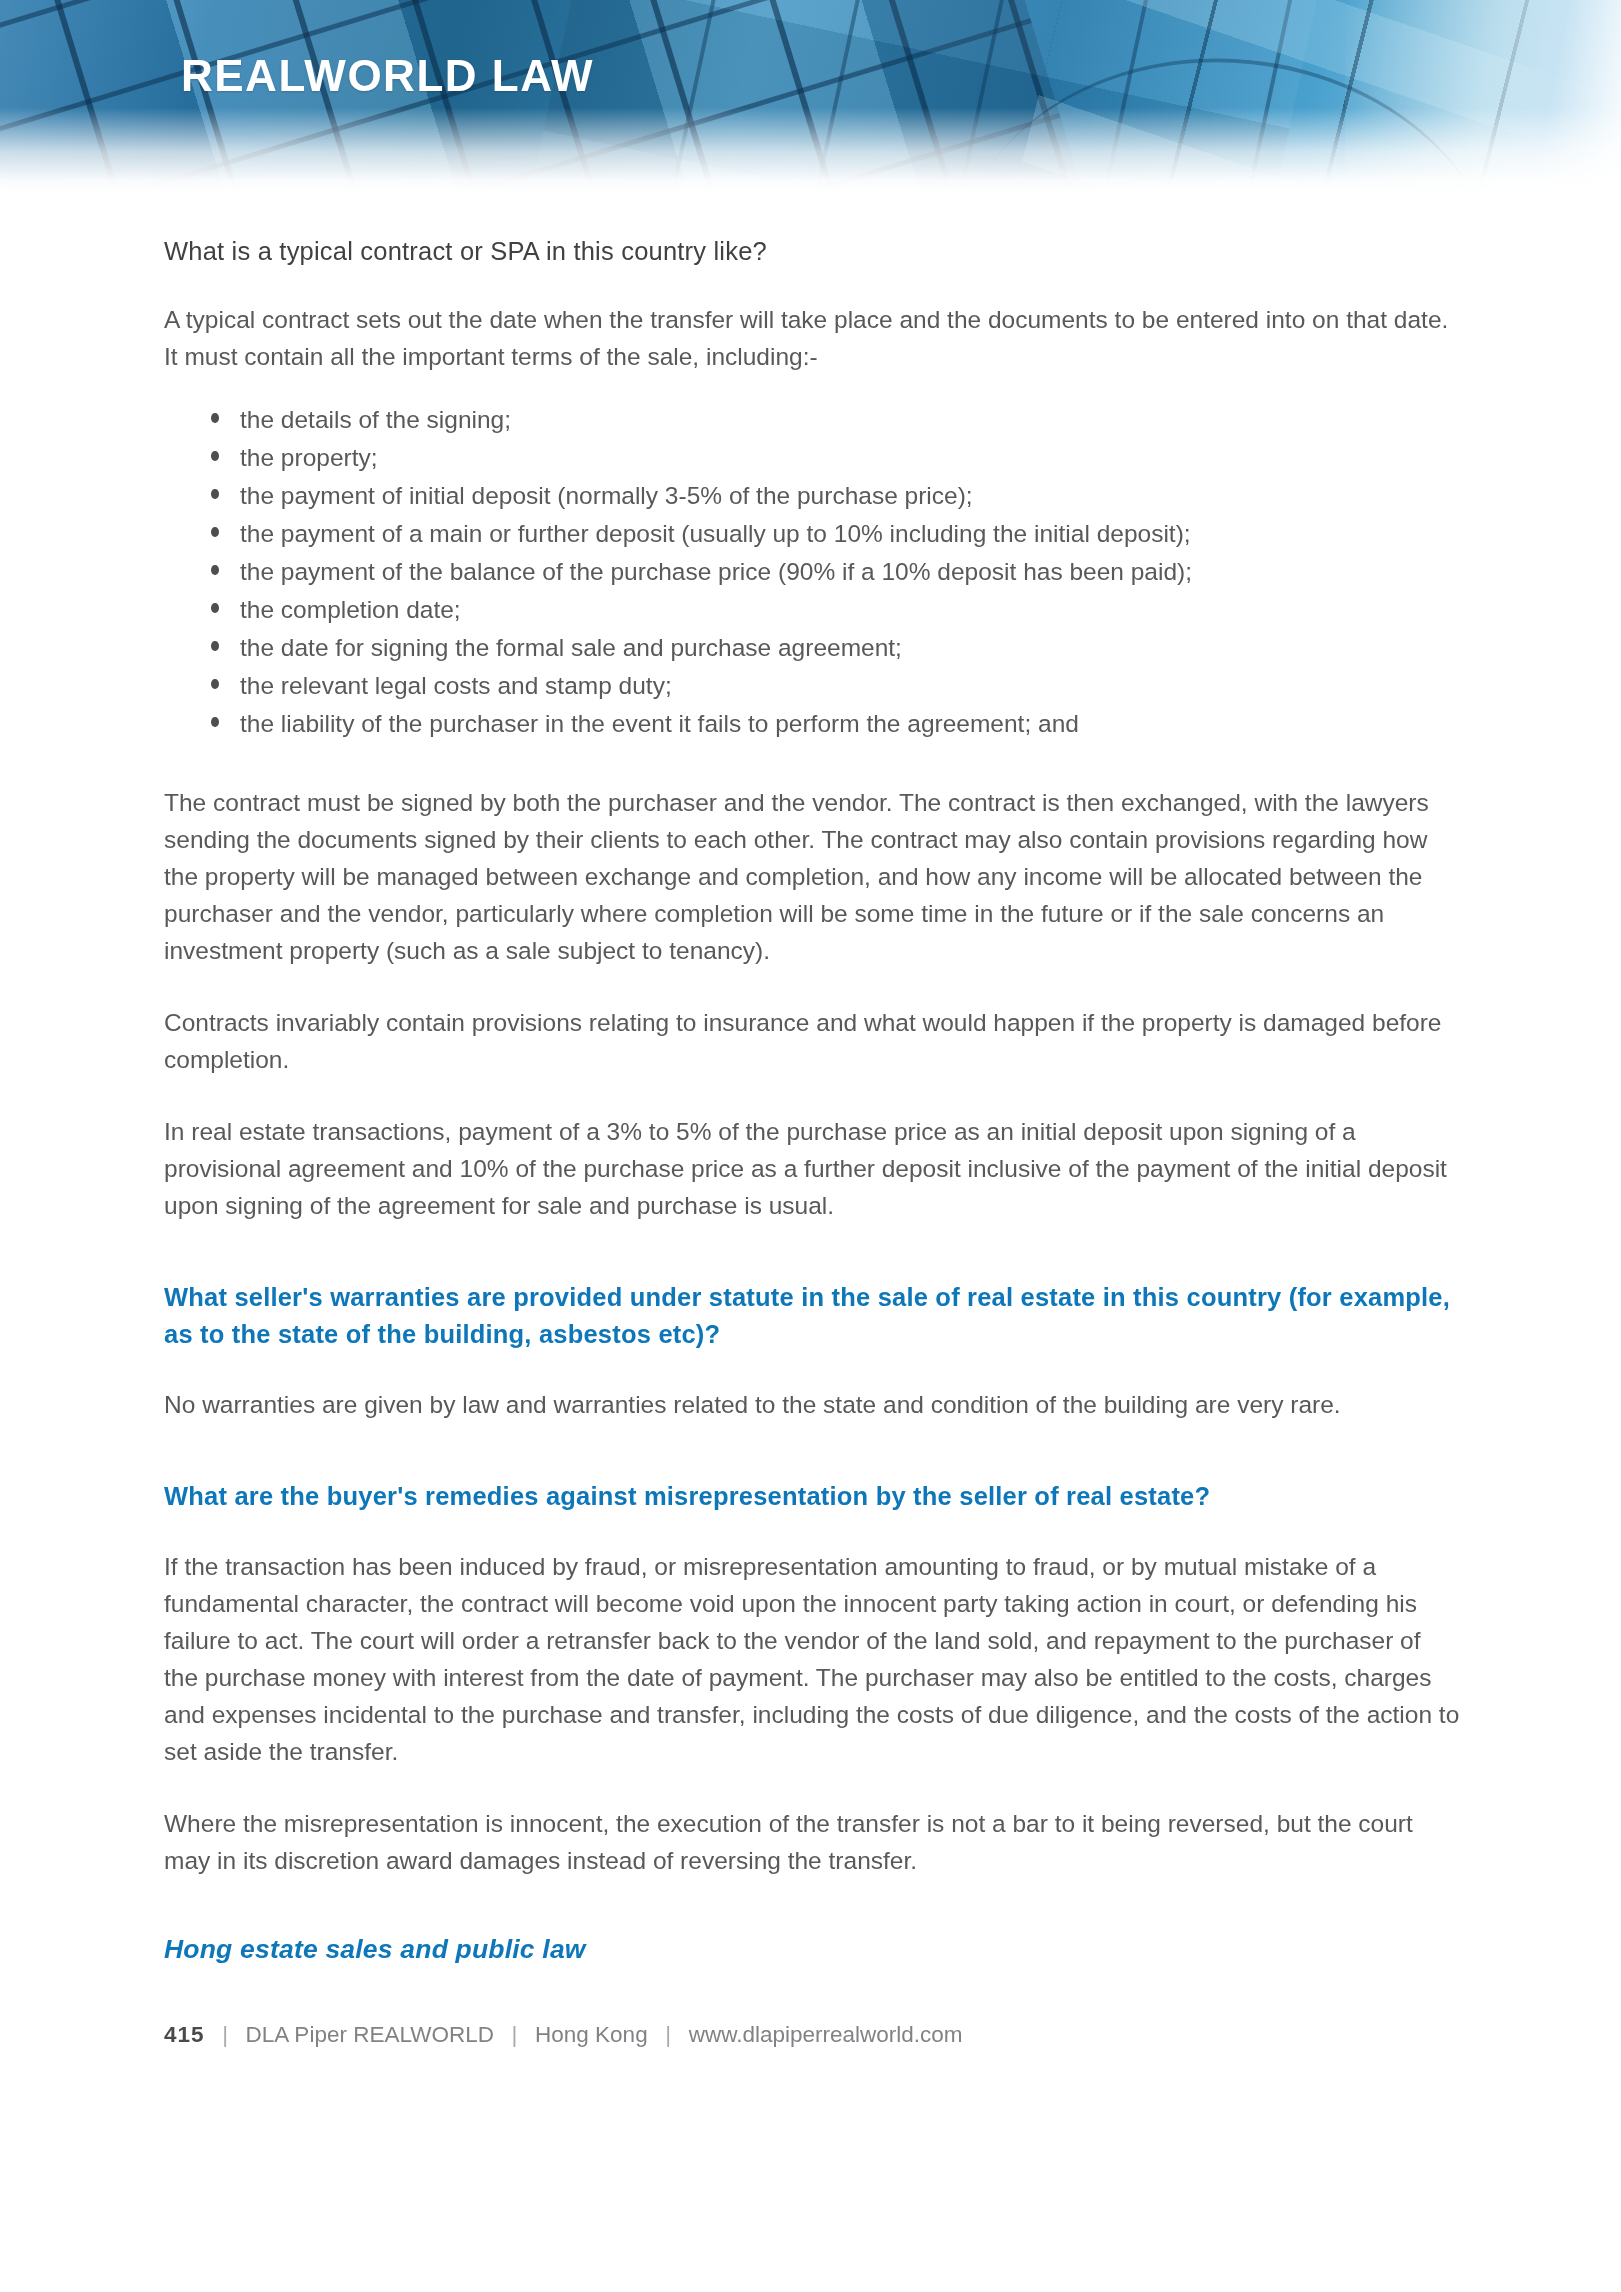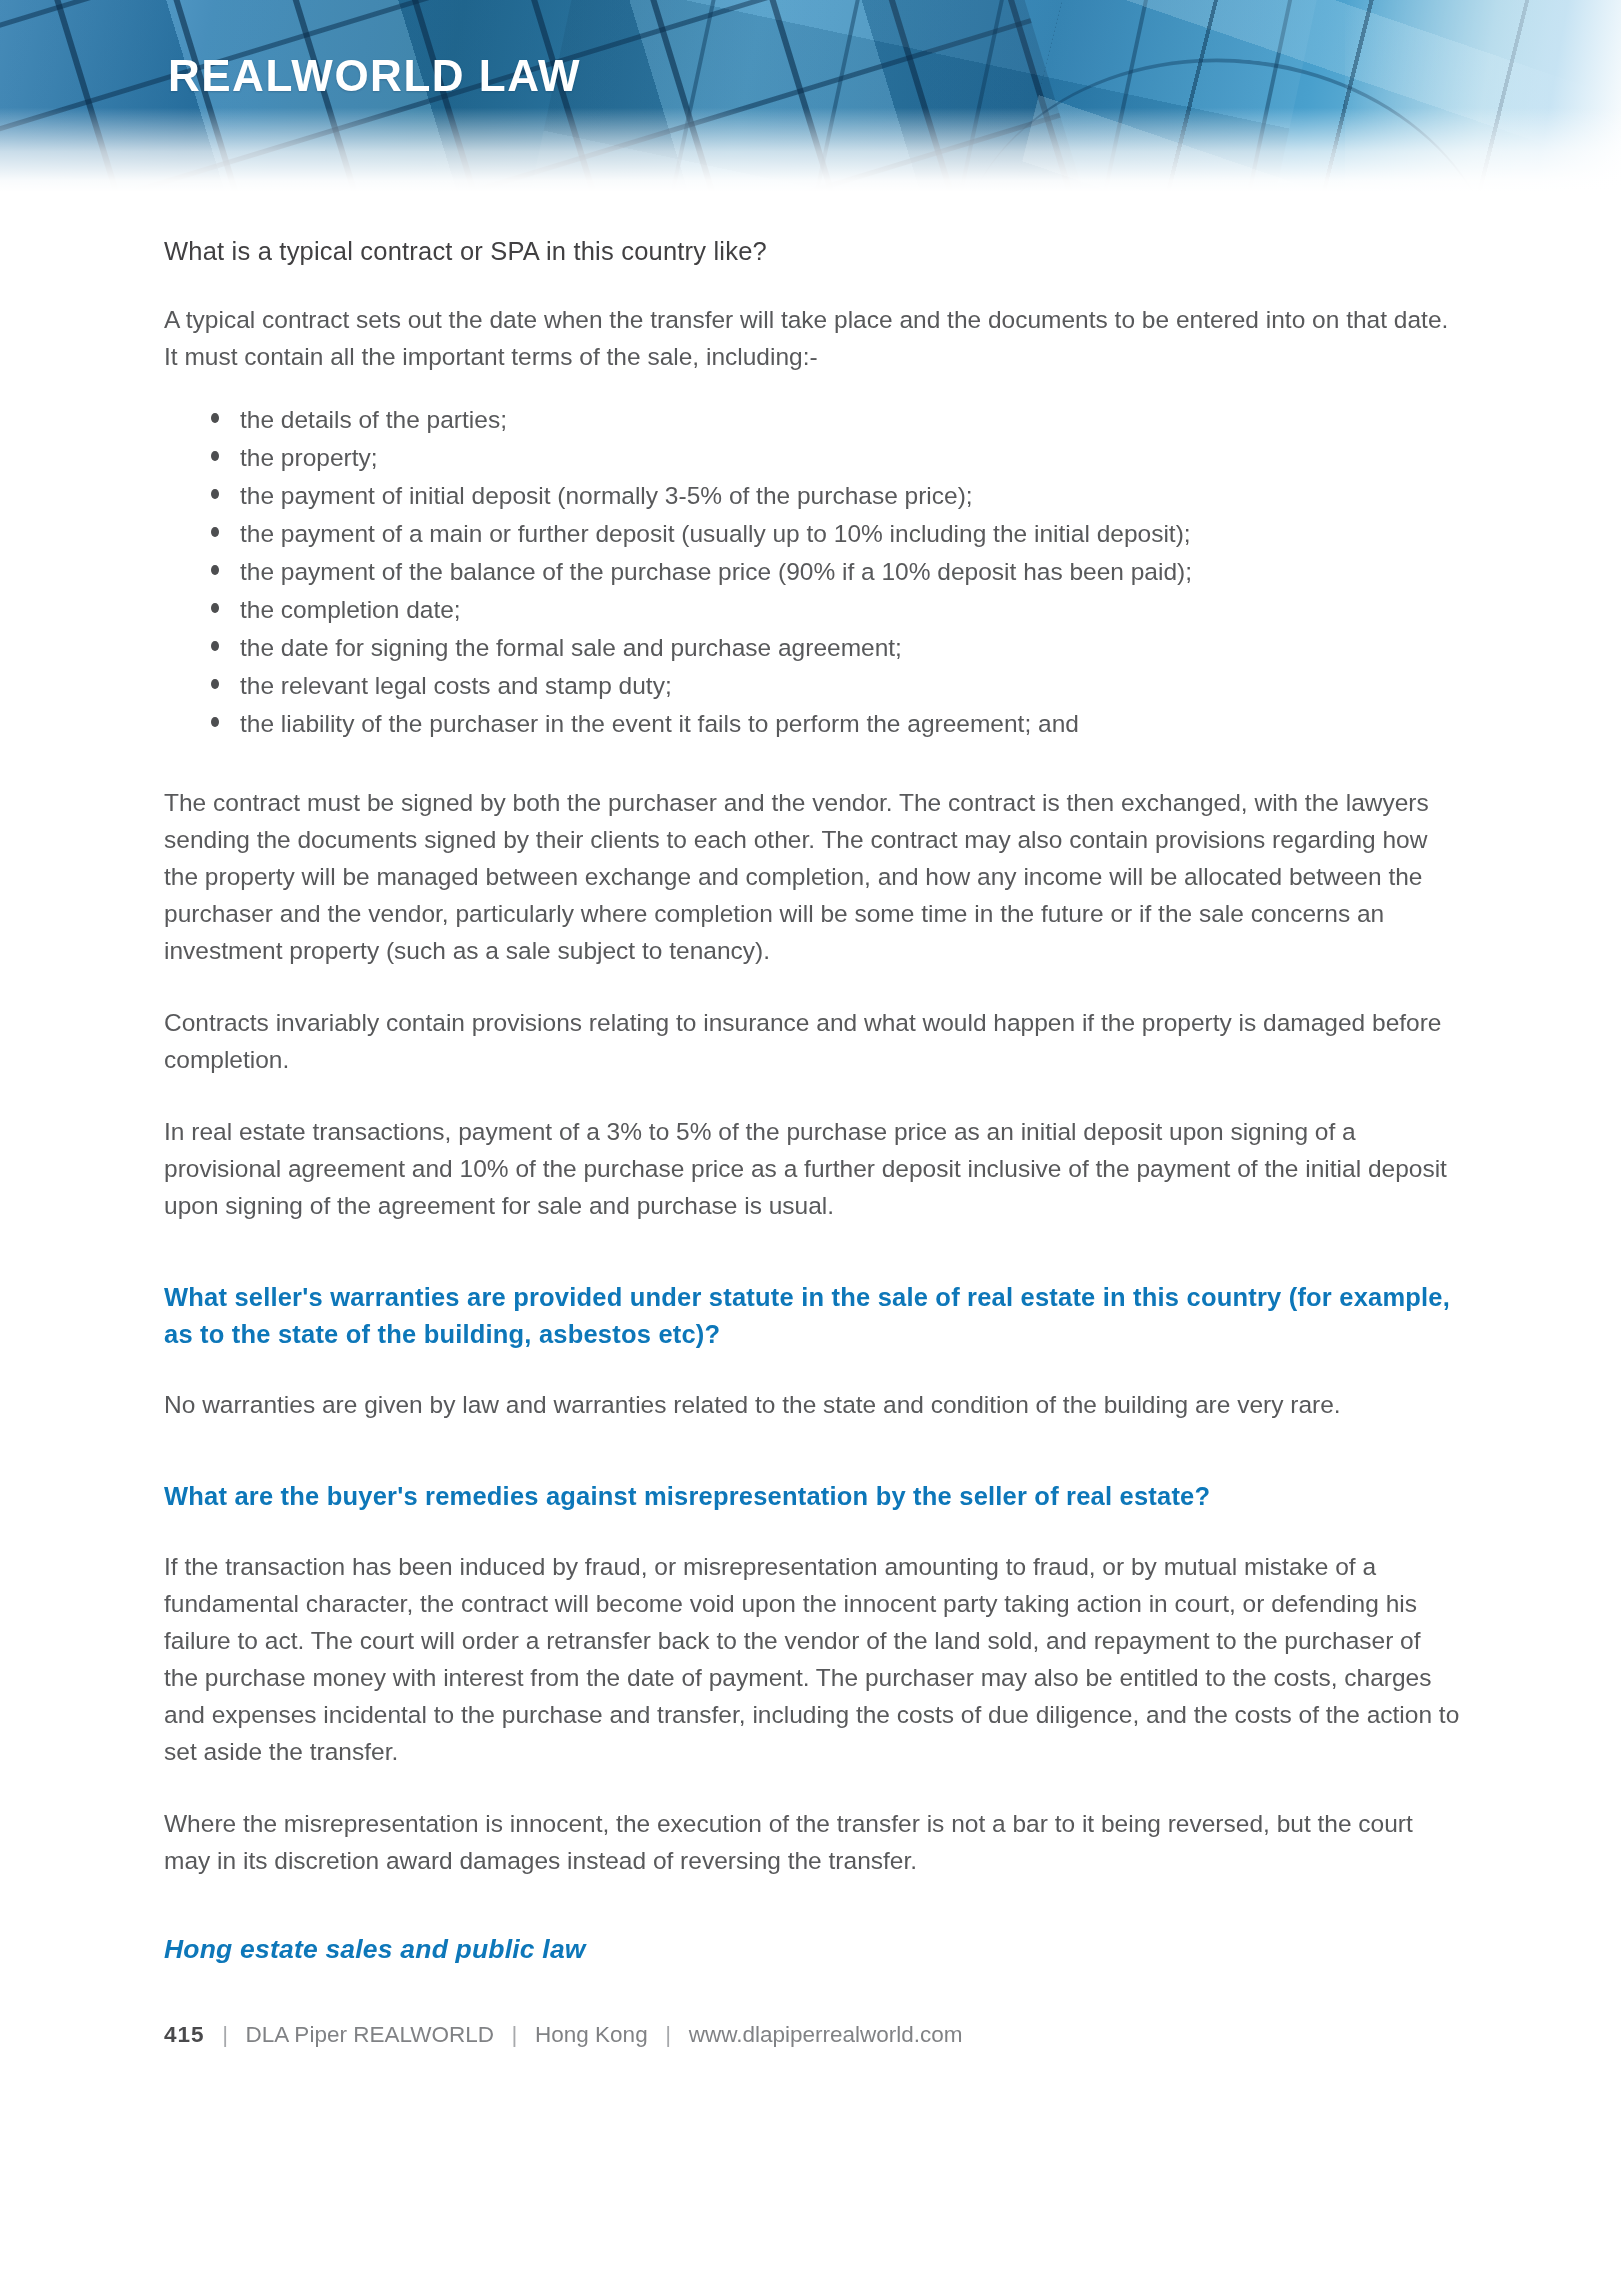--- a/index.html
+++ b/index.html
@@ -47,21 +47,21 @@
     position:absolute; right:0; top:0; width:17%; height:100%;
     background:linear-gradient(100deg, rgba(255,255,255,0) 0%,
       rgba(255,255,255,.45) 50%, rgba(205,230,245,.85) 72%, rgba(255,255,255,.95) 100%);
   }
   .banner .fade {
     position:absolute; inset:0;
     background:linear-gradient(to bottom, rgba(255,255,255,0) 56%,
       rgba(255,255,255,.72) 79%, rgba(255,255,255,.97) 94%, #ffffff 100%);
   }
   .banner-title {
-    position:absolute; left:168px; top:51px; z-index:5;
+    position:absolute; left:181px; top:51px; z-index:5;
     color:#ffffff; font-size:44px; font-weight:bold; letter-spacing:1.5px;
     text-shadow:0 1px 2px rgba(10,40,70,.25);
   }
 
   
   .content { width:1297px; margin:0 0 0 164px; }
   .h-dark {
     margin-top:45px; font-size:25.5px; font-weight:normal; color:#414042;
     letter-spacing:0.2px;
   }
@@ -108,21 +108,21 @@
     <div class="fade"></div>
     <h1 class="banner-title">REALWORLD LAW</h1>
   </header>
 
   <main class="content">
 
     <h2 class="h-dark">What is a typical contract or SPA in this country like?</h2>
     <p class="tight">A typical contract sets out the date when the transfer will take place and the documents to be entered into on that date. It must contain all the important terms of the sale, including:-</p>
 
     <ul class="terms">
-      <li>the details of the parties;</li>
+      <li>the details of the signing;</li>
       <li>the property;</li>
       <li>the payment of initial deposit (normally 3-5% of the purchase price);</li>
       <li>the payment of a main or further deposit (usually up to 10% including the initial deposit);</li>
       <li>the payment of the balance of the purchase price (90% if a 10% deposit has been paid);</li>
       <li>the completion date;</li>
       <li>the date for signing the formal sale and purchase agreement;</li>
       <li>the relevant legal costs and stamp duty;</li>
       <li>the liability of the purchaser in the event it fails to perform the agreement; and</li>
     </ul>
 

